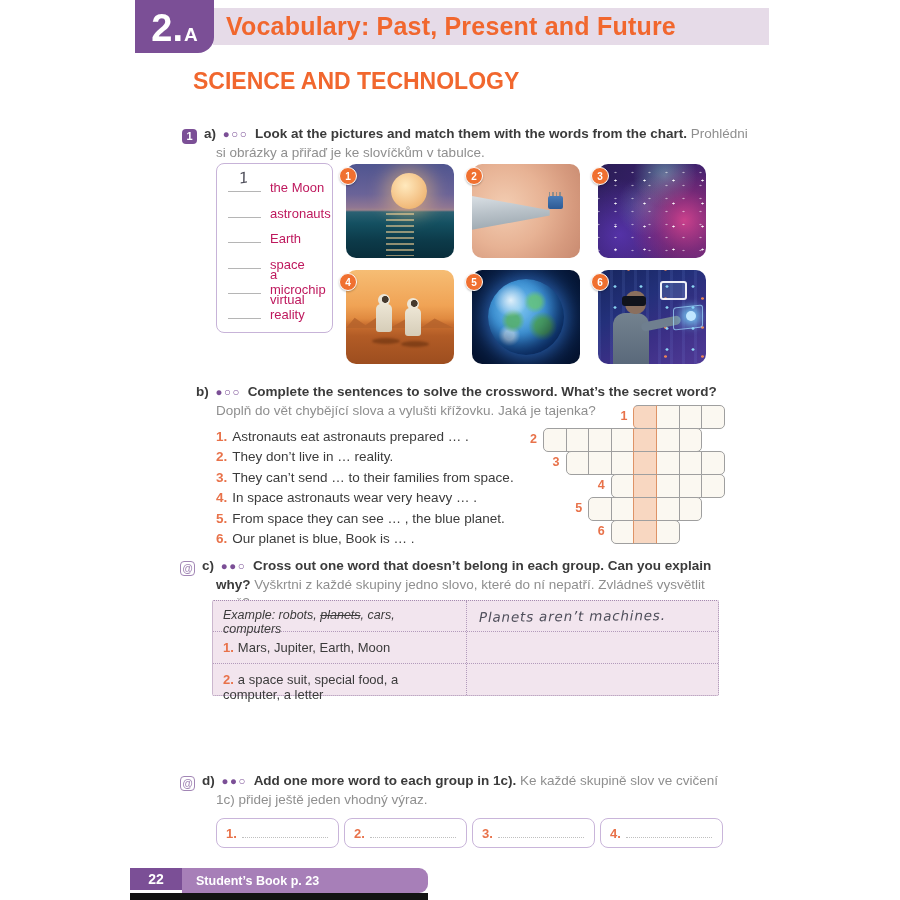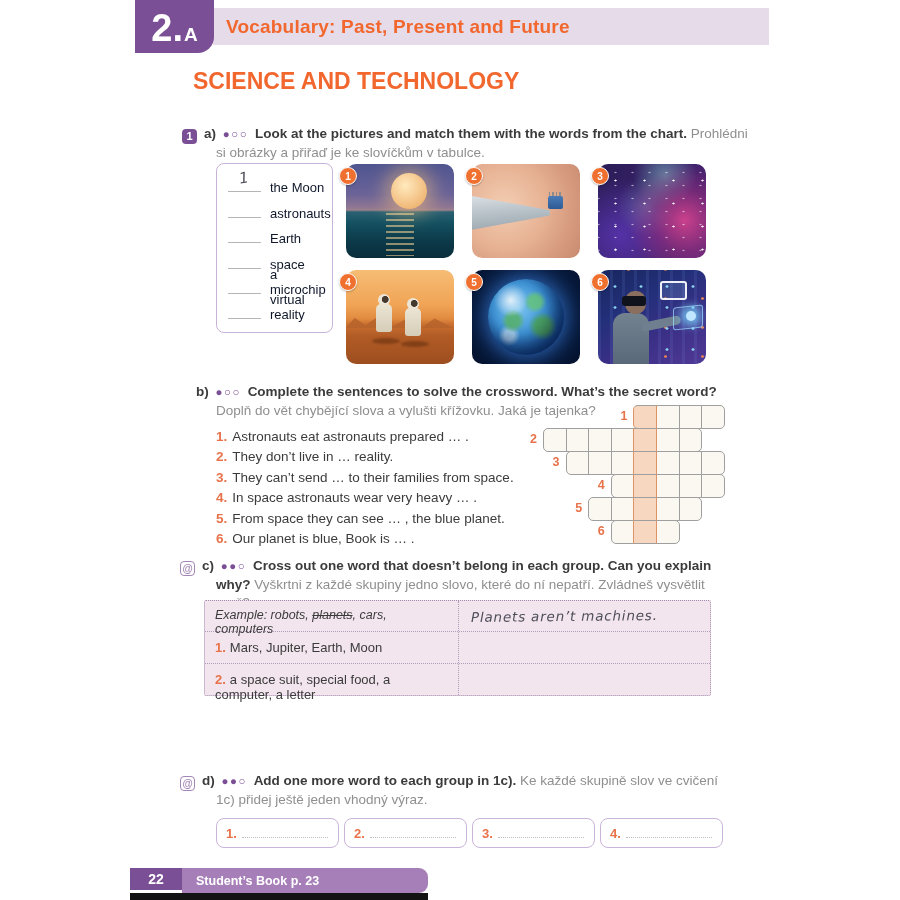--- a/index.html
+++ b/index.html
@@ -8,21 +8,21 @@
   .abs { position:absolute; }
 
   
   .unit-badge { left:135px; top:0; width:79px; height:53px; background:#7b4f96;
                 border-radius:0 0 16px 0; display:flex; align-items:baseline;
                 justify-content:center; color:#fff; padding-top:6px; z-index:2; }
   .unit-badge .big { font-size:38px; font-weight:bold; line-height:44px; }
   .unit-badge .small { font-size:19px; font-weight:bold; margin-left:1px; }
   .head-bar { left:213px; top:8px; width:556px; height:37px; background:#e6dbe8;
               display:flex; align-items:center; padding-left:13px; }
-  .head-title { color:#f1672e; font-weight:bold; font-size:19px; letter-spacing:.2px; }
+  .head-title { color:#f1672e; font-weight:bold; font-size:25px; letter-spacing:.2px; }
 
   
   .unit-title { left:182px; top:68px; display:flex; align-items:baseline; }
   .unit-title .main { font-size:47px; font-weight:bold; color:#7b4f96; letter-spacing:-1px; }
   .unit-title .sub  { font-size:23px; font-weight:bold; color:#f1672e; margin-left:11px; }
 
   
   .instr { font-size:13.5px; line-height:17.6px; color:#3b3b3b; }
   .instr .en { font-weight:bold; }
   .instr .cs { color:#8f8f8f; }
@@ -39,21 +39,21 @@
            border-radius:4px; color:#a286b5; font-size:10.5px; font-weight:bold;
            text-align:center; line-height:12px; vertical-align:-2px; margin-right:7px; text-indent:0; }
   .wicon::before { content:"@"; }
 
   
   .word-chart { left:216px; top:163px; width:117px; height:170px;
                 border:1.5px solid #c7b3d8; border-radius:8px; padding:9px 6px 0 11px; }
   .wc-row { position:relative; height:25.4px; }
   .wc-line { position:absolute; left:0; bottom:6px; width:33px;
              border-bottom:1px solid #b5b5b5; }
-  .wc-word { position:absolute; left:42px; bottom:3px; font-size:13px; color:#0f172a; }
+  .wc-word { position:absolute; left:42px; bottom:3px; font-size:13px; color:#be185d; }
   .handw { font-family:"DejaVu Sans", sans-serif; font-style:italic; color:#4e4e5a; }
   .wc-ans { position:absolute; left:11px; bottom:4px; font-size:15px;
             transform:rotate(-10deg); display:inline-block; }
 
   
   .img { width:108px; height:94px; }
   .ph { position:absolute; inset:0; border-radius:10px; overflow:hidden; }
   .imgnum { position:absolute; left:-7px; top:3px; width:18px; height:18px; border-radius:50%;
             background:#f07030; border:1.5px solid #fff; color:#fff; font-size:10px;
             font-weight:bold; display:flex; align-items:center; justify-content:center;
@@ -148,21 +148,21 @@
   
   .crossword { left:543px; top:405px; width:182px; height:139px; }
   .cw-cell { position:absolute; width:23.6px; height:24px; border:1px solid #9f9f9f;
              background:#fbf8f1; }
   .cw-cell.hl { background:#f8d7c1; border-left-color:#de9366; border-right-color:#de9366; z-index:1; }
   .cw-cell.fst { border-top-left-radius:5px; border-bottom-left-radius:5px; }
   .cw-cell.lst { border-top-right-radius:5px; border-bottom-right-radius:5px; }
   .cw-num { position:absolute; color:#e8724a; font-size:12.5px; font-weight:bold; }
 
   
-  .group-table { left:204px; top:600px; width:507px; background:#f2e5ee;
+  .group-table { left:212px; top:600px; width:507px; background:#f2e5ee;
                  border:1px dotted #a489ae; border-radius:2px; }
   .tbl-row { display:flex; border-top:1px dotted #b29abb; height:32px; }
   .tbl-row:first-child { border-top:none; height:30px; }
   .tbl-left { width:254px; border-right:1px dotted #b29abb; padding:8px 10px 0 10px;
               font-size:13px; color:#3b3b3b; }
   .tbl-right { flex:1; padding:6px 12px 0 12px; }
   .ex-row .tbl-left { font-style:italic; font-size:12.5px; padding-top:7px; }
   .struck { text-decoration:line-through; }
   .tbl-left .n { color:#e8724a; font-weight:bold; margin-right:4px; }
   .tbl-answer { font-size:13.5px; letter-spacing:.8px; display:inline-block;

